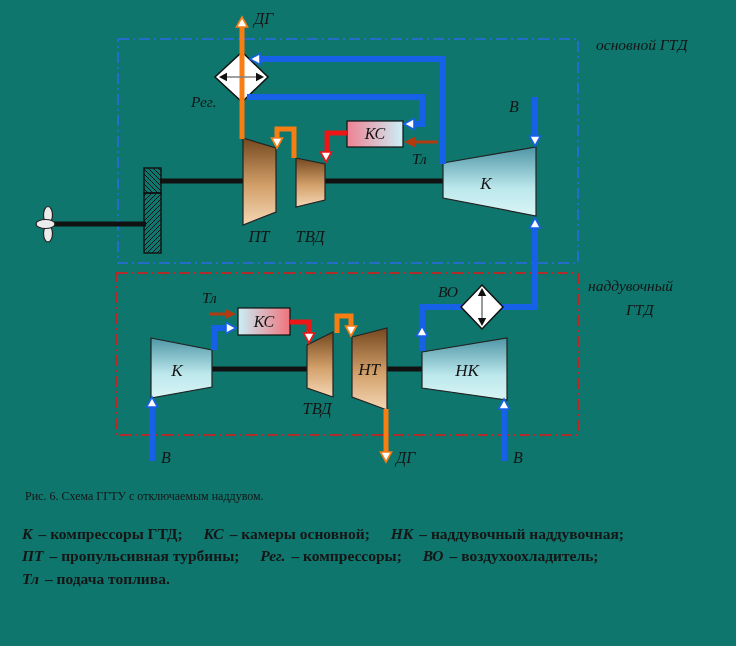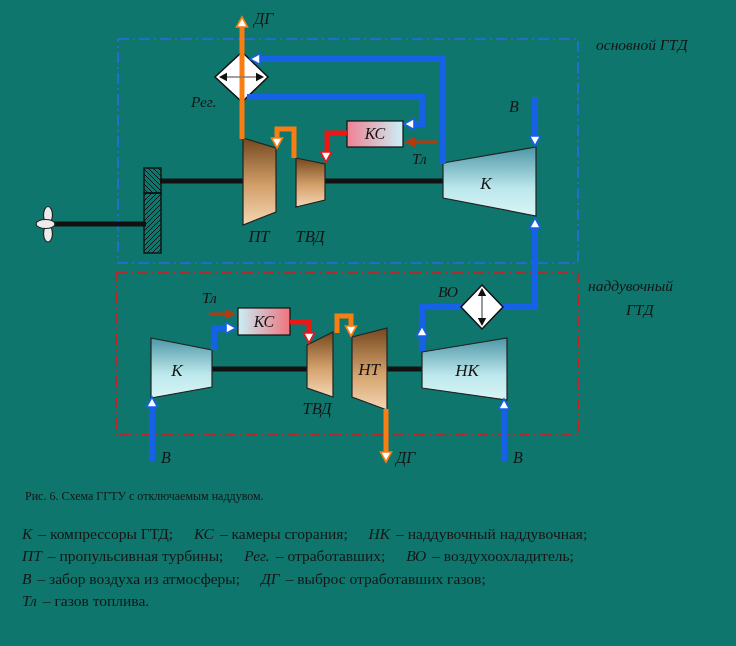--- a/index.html
+++ b/index.html
@@ -2,21 +2,21 @@
 <html><head>
 <meta charset="utf-8">
 <style>
   html,body{margin:0;padding:0;background:#fff;}
   .stage{position:relative;width:736px;height:646px;background:#0f766e;overflow:hidden;
          font-family:"Liberation Serif","DejaVu Serif",serif;color:#151515;}
   .diagram-svg{position:absolute;left:0;top:0;}
   .caption{position:absolute;left:25px;top:489px;font-size:12px;white-space:nowrap;}
   .legend{position:absolute;left:22px;top:523px;font-size:15.5px;line-height:22.4px;}
   .legend-line{white-space:nowrap;}
-  .li{display:inline-block;margin-right:17px;}
+  .li{display:inline-block;margin-right:17px;font-weight:bold;}
   .li i{font-style:italic;margin-right:6px;}
   svg text{font-family:"Liberation Serif","DejaVu Serif",serif;font-style:italic;fill:#141414;}
 </style>
 </head>
 <body>
 
 <div class="stage">
 
 <svg class="diagram-svg" width="736" height="472" viewBox="0 0 736 472">
   <defs>
@@ -169,30 +169,26 @@
     <text x="396" y="463" font-size="16">ДГ</text>
     <text x="513" y="463" font-size="16">В</text>
   </g>
 </svg>
 
 <div class="caption">Рис. 6. Схема ГГТУ с отключаемым наддувом.</div>
 
 <div class="legend">
   <div class="legend-line">
     <span class="li"><i>К</i><span>– компрессоры ГТД;</span></span>
-    <span class="li"><i>КС</i><span>– камеры сгорания;</span></span>
+    <span class="li"><i>КС</i><span>– камеры основной;</span></span>
     <span class="li"><i>НК</i><span>– наддувочный наддувочная;</span></span>
   </div>
   <div class="legend-line">
     <span class="li"><i>ПТ</i><span>– пропульсивная турбины;</span></span>
-    <span class="li"><i>Рег.</i><span>– отработавших;</span></span>
+    <span class="li"><i>Рег.</i><span>– компрессоры;</span></span>
     <span class="li"><i>ВО</i><span>– воздухоохладитель;</span></span>
   </div>
   <div class="legend-line">
-    <span class="li"><i>В</i><span>– забор воздуха из атмосферы;</span></span>
-    <span class="li"><i>ДГ</i><span>– выброс отработавших газов;</span></span>
-  </div>
-  <div class="legend-line">
-    <span class="li"><i>Тл</i><span>– газов топлива.</span></span>
+    <span class="li"><i>Тл</i><span>– подача топлива.</span></span>
   </div>
 </div>
 
 </div>
 
 </body></html>

